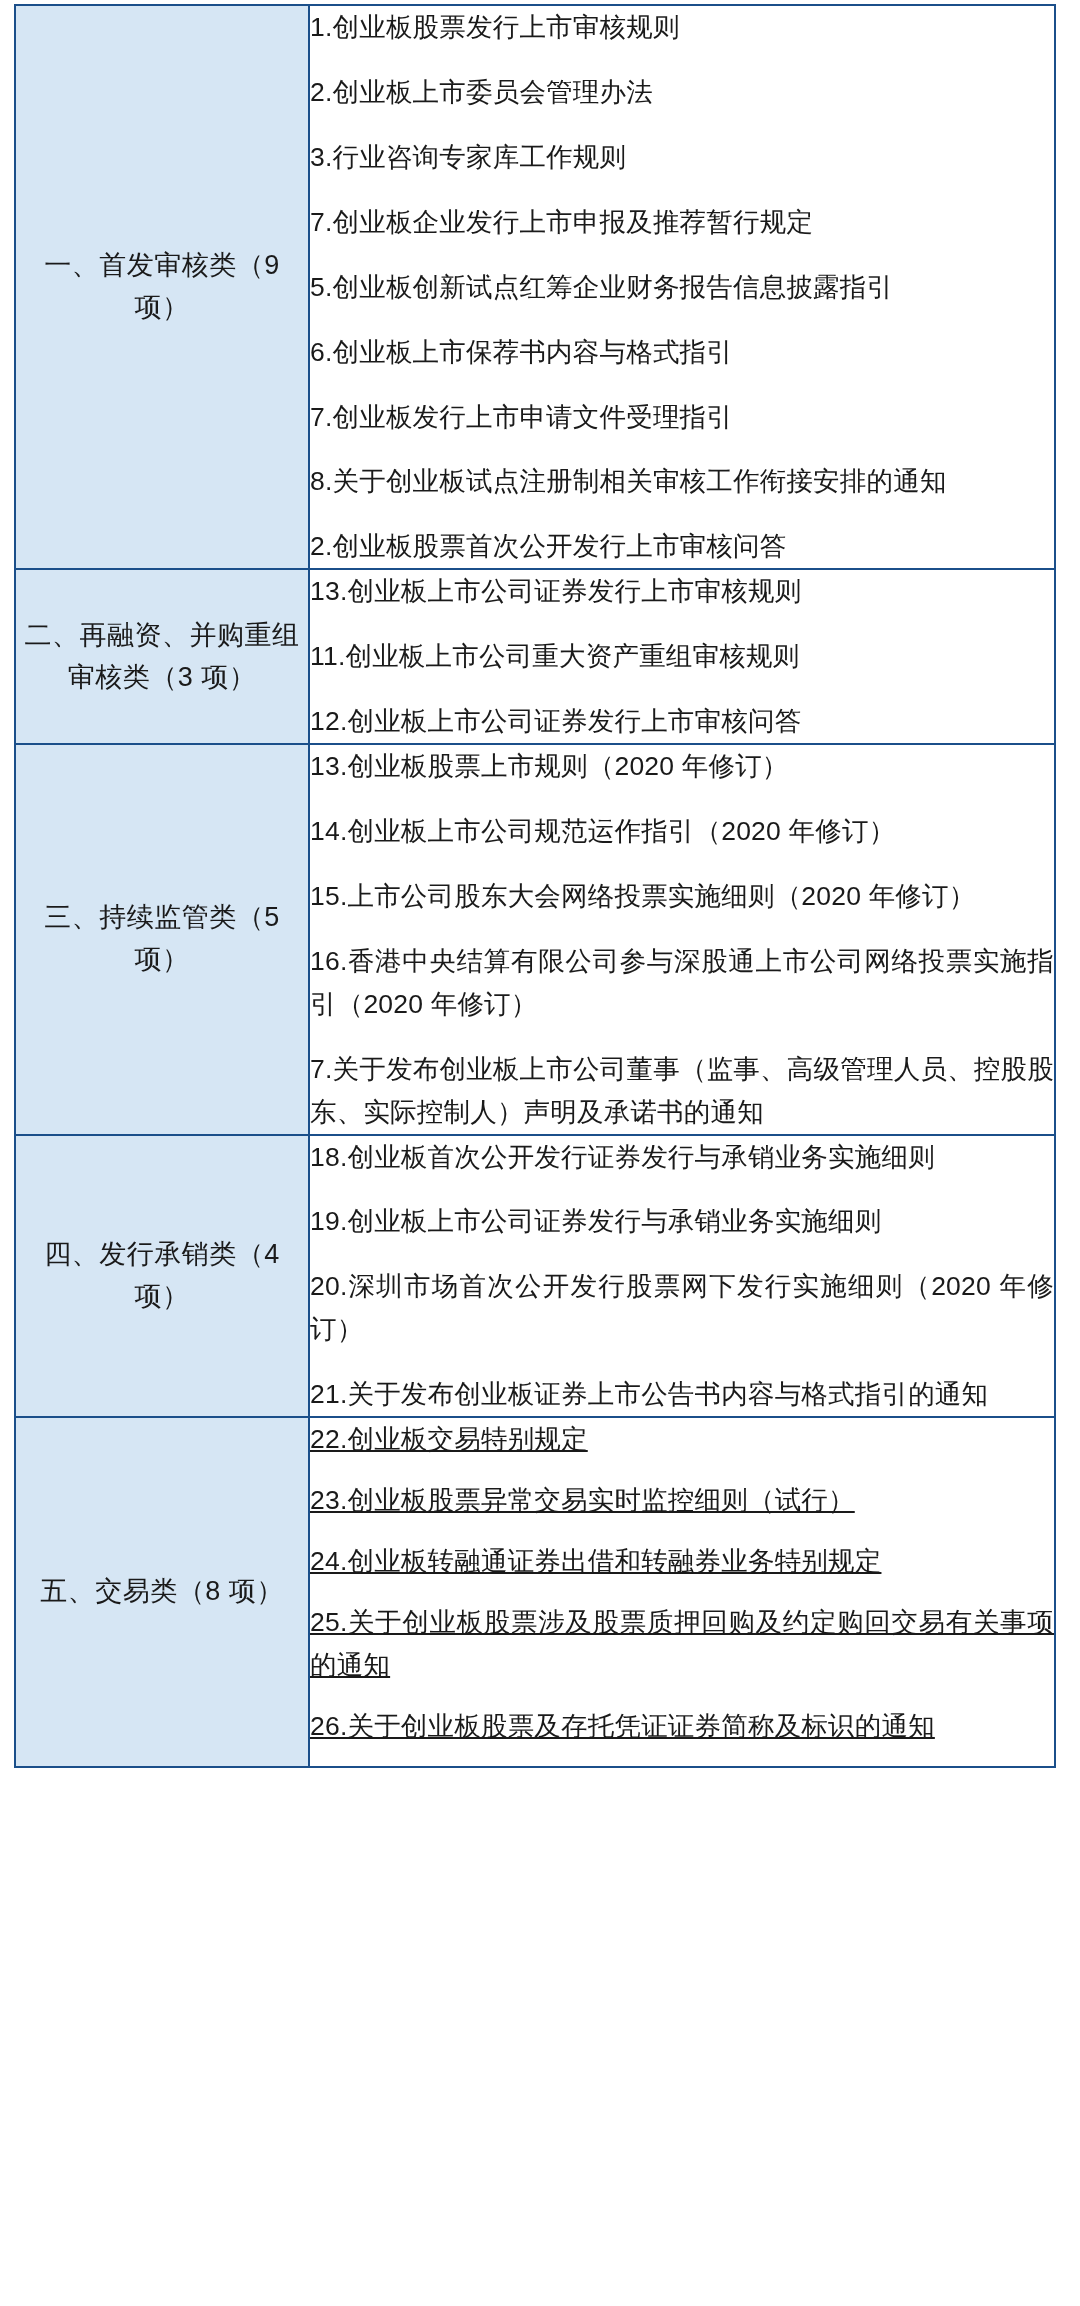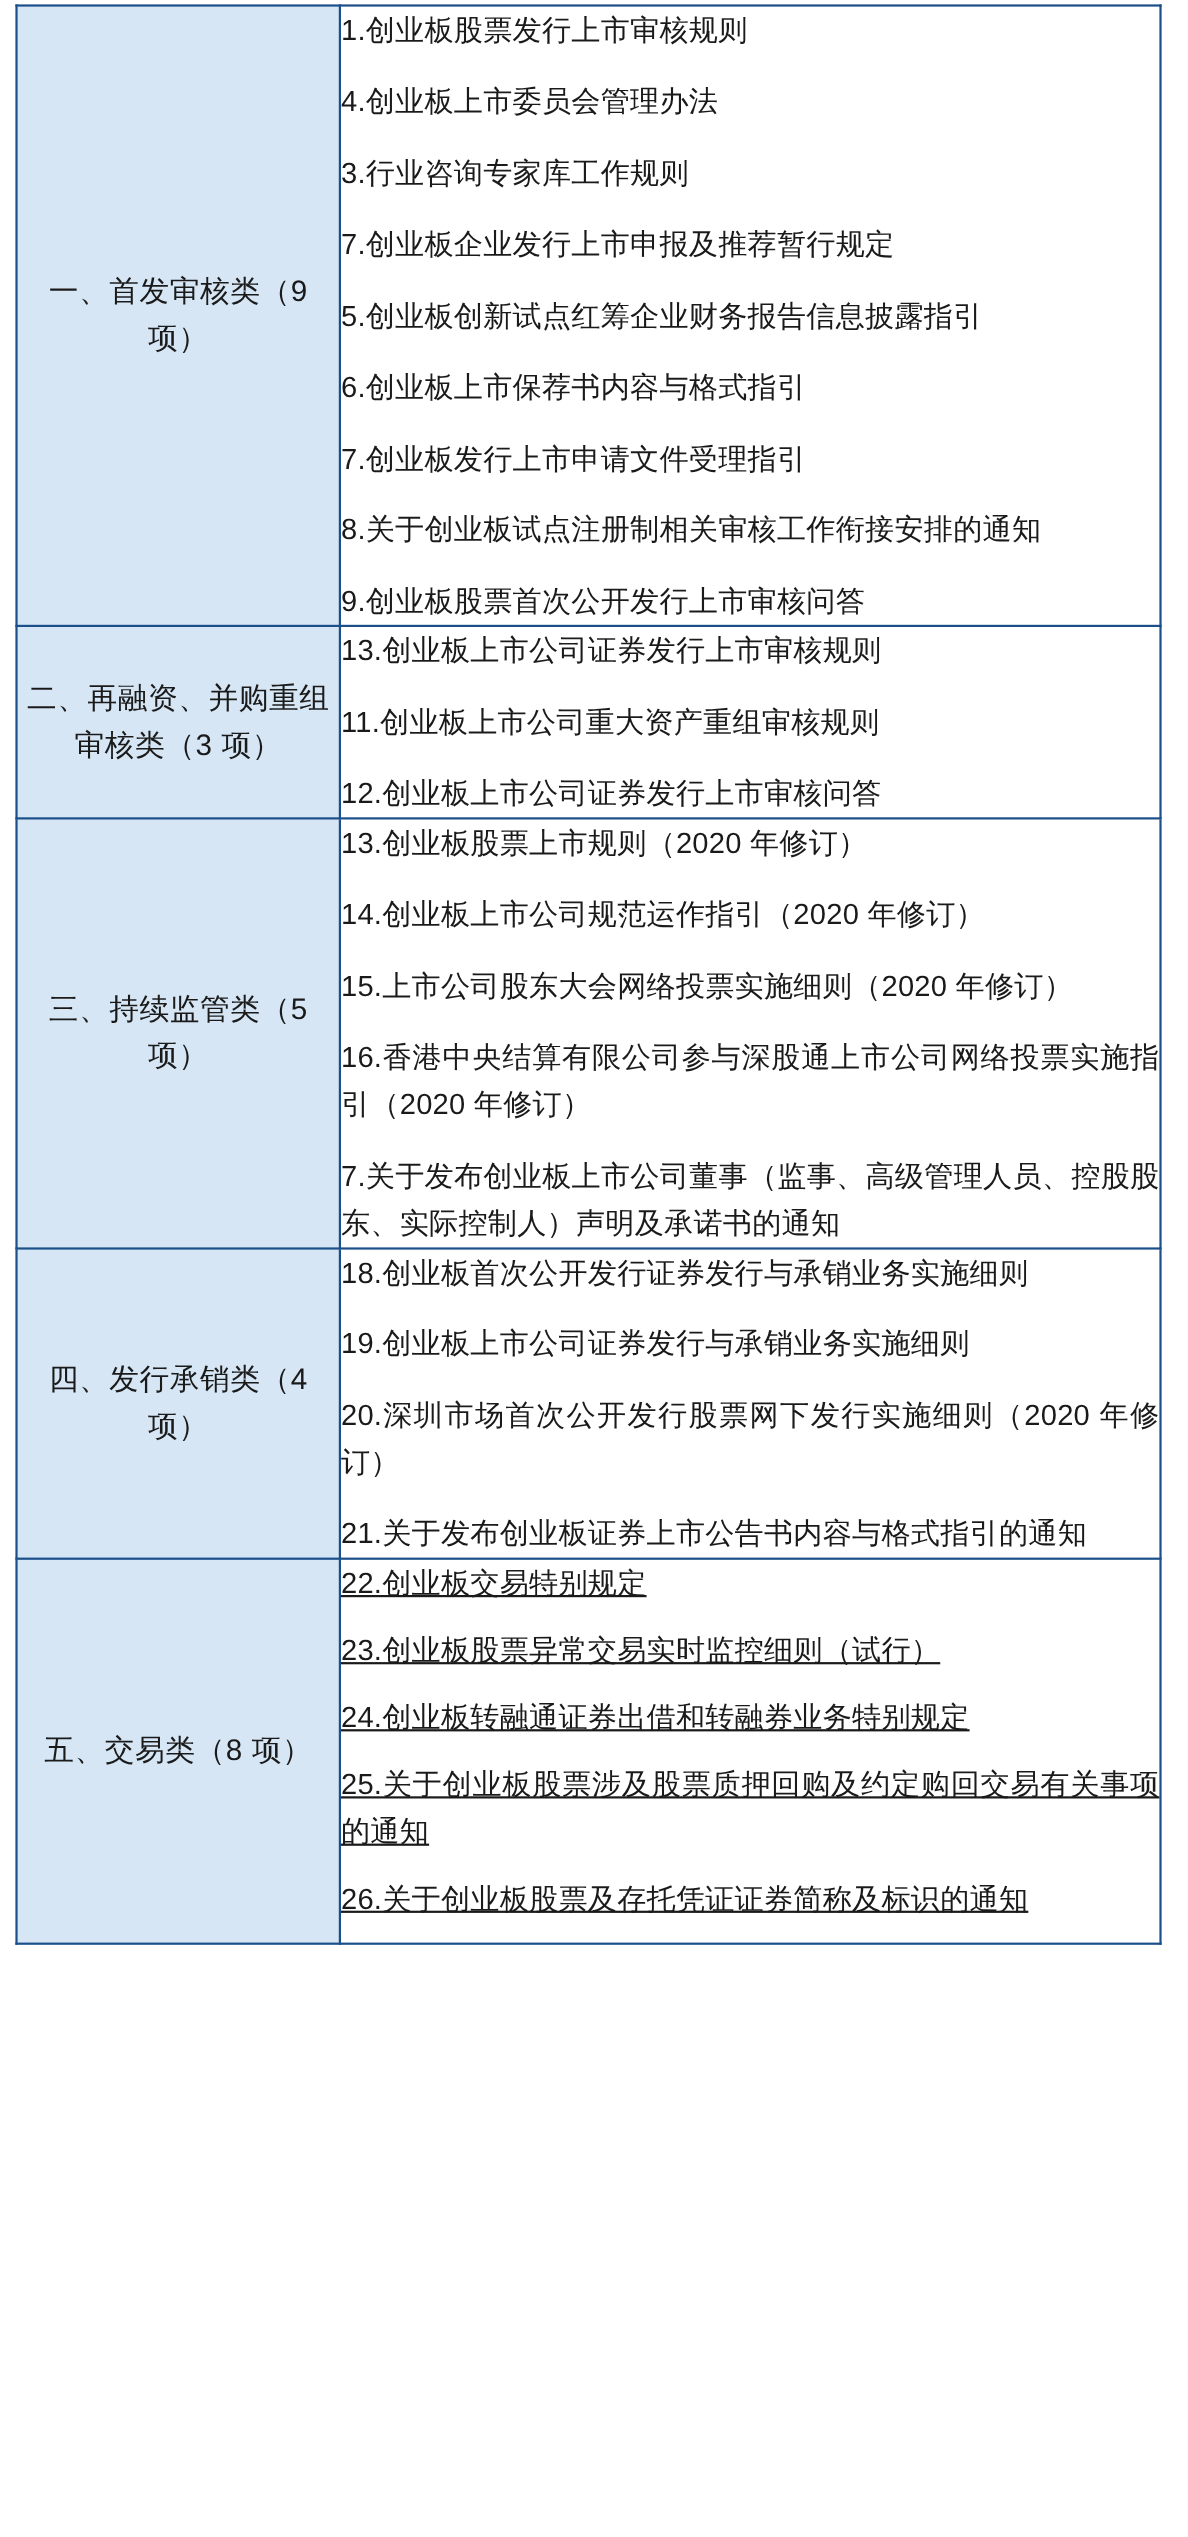--- a/index.html
+++ b/index.html
@@ -64,28 +64,28 @@
 <body>
 
 <div class="page">
   <table class="rules-table">
     <tbody>
 
       <tr>
         <td class="cat-cell">一、首发审核类（9 项）</td>
         <td class="items-cell">
           <div class="item">1.创业板股票发行上市审核规则</div>
-          <div class="item">4.创业板上市委员会管理办法</div>
+          <div class="item">2.创业板上市委员会管理办法</div>
           <div class="item">3.行业咨询专家库工作规则</div>
           <div class="item">7.创业板企业发行上市申报及推荐暂行规定</div>
           <div class="item">5.创业板创新试点红筹企业财务报告信息披露指引</div>
           <div class="item">6.创业板上市保荐书内容与格式指引</div>
           <div class="item">7.创业板发行上市申请文件受理指引</div>
           <div class="item">8.关于创业板试点注册制相关审核工作衔接安排的通知</div>
-          <div class="item">9.创业板股票首次公开发行上市审核问答</div>
+          <div class="item">2.创业板股票首次公开发行上市审核问答</div>
         </td>
       </tr>
 
       <tr>
         <td class="cat-cell">二、再融资、并购重组审核类（3 项）</td>
         <td class="items-cell">
           <div class="item">13.创业板上市公司证券发行上市审核规则</div>
           <div class="item">11.创业板上市公司重大资产重组审核规则</div>
           <div class="item">12.创业板上市公司证券发行上市审核问答</div>
         </td>

